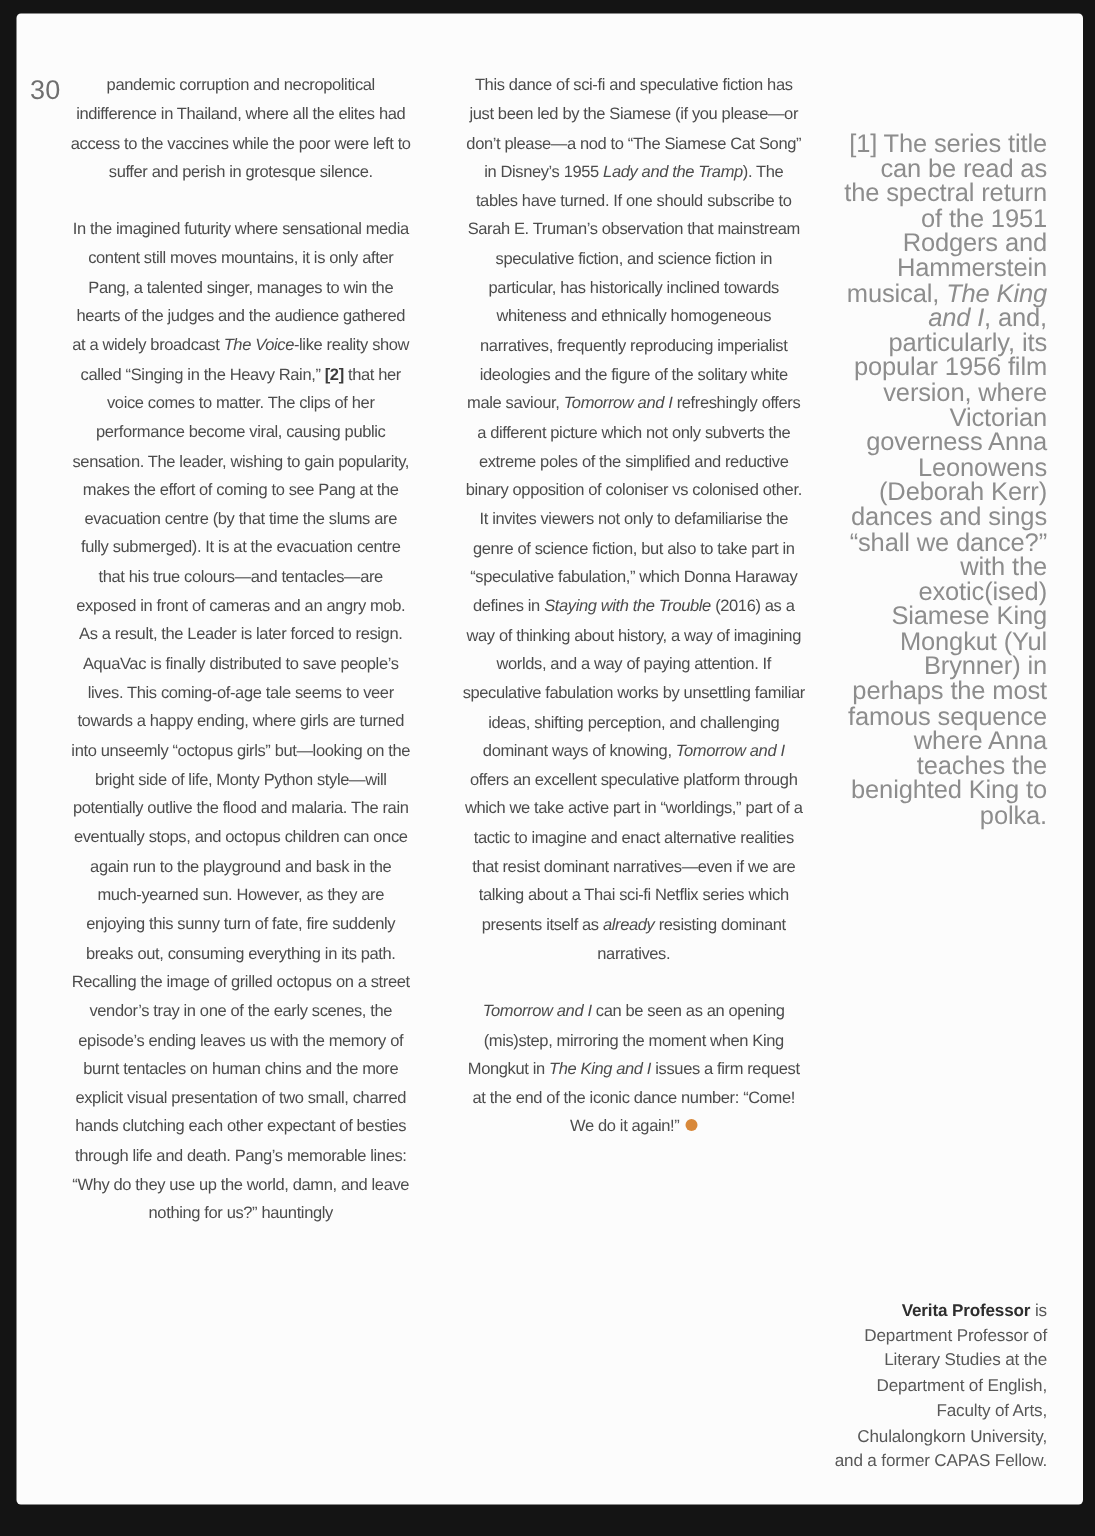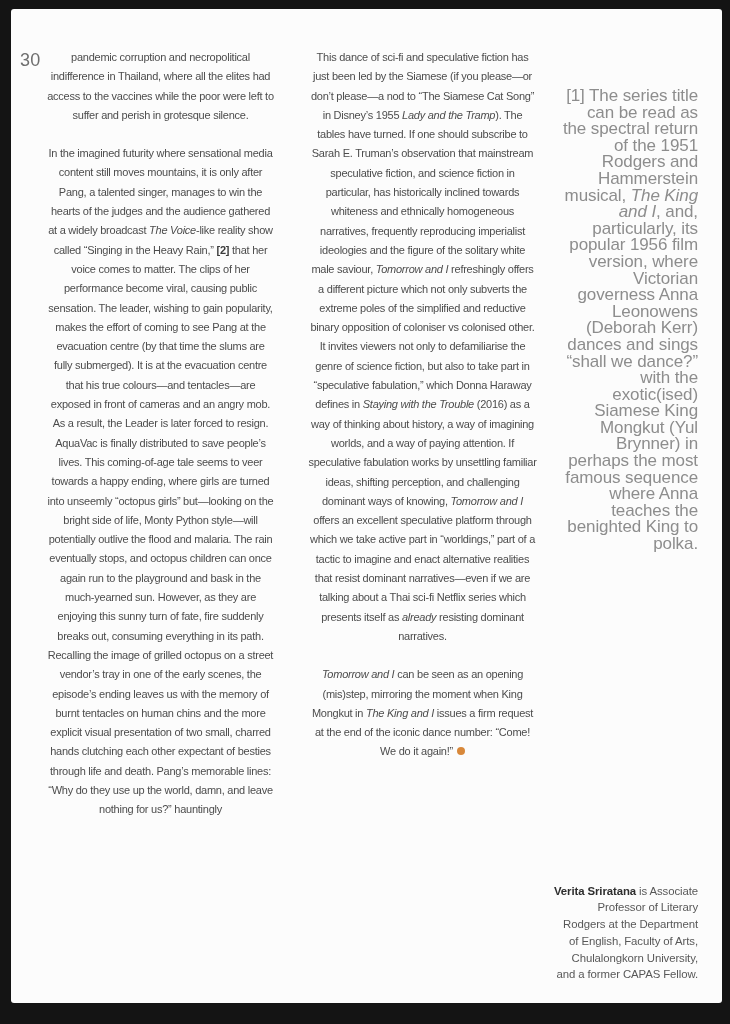--- a/index.html
+++ b/index.html
@@ -101,16 +101,16 @@
 
     <div class="col col-mid">
       <p class="body-para"><span>This dance of sci-fi and speculative fiction has just been led by the Siamese (if you please—or don’t please—a nod to “The Siamese Cat Song” in Disney’s 1955 </span><i>Lady and the Tramp</i><span>). The tables have turned. If one should subscribe to Sarah E. Truman’s observation that mainstream speculative fiction, and science fiction in particular, has historically inclined towards whiteness and ethnically homogeneous narratives, frequently reproducing imperialist ideologies and the figure of the solitary white male saviour, </span><i>Tomorrow and I</i><span> refreshingly offers a different picture which not only subverts the extreme poles of the simplified and reductive binary opposition of coloniser vs colonised other. It invites viewers not only to defamiliarise the genre of science fiction, but also to take part in “speculative fabulation,” which Donna Haraway defines in </span><i>Staying with the Trouble</i><span> (2016) as a way of thinking about history, a way of imagining worlds, and a way of paying attention. If speculative fabulation works by unsettling familiar ideas, shifting perception, and challenging dominant ways of knowing, </span><i>Tomorrow and I</i><span> offers an excellent speculative platform through which we take active part in “worldings,” part of a tactic to imagine and enact alternative realities that resist dominant narratives—even if we are talking about a Thai sci-fi Netflix series which presents itself as </span><i>already</i><span> resisting dominant narratives.</span></p>
       <p class="body-para"><span><i>Tomorrow and I</i><span> can be seen as an opening (mis)step, mirroring the moment when King Mongkut in </span><i>The King and I</i><span> issues a firm request at the end of the iconic dance number: “Come! We do it again!”</span></span><span class="end-dot"></span></p>
     </div>
 
     <div class="col-notes">
       <p><span>[1] The series title can be read as the spectral return of the 1951 Rodgers and Hammerstein musical, </span><i>The King and I</i><span>, and, particularly, its popular 1956 film version, where Victorian governess Anna Leonowens (Deborah Kerr) dances and sings “shall we dance?” with the exotic(ised) Siamese King Mongkut (Yul Brynner) in perhaps the most famous sequence where Anna teaches the benighted King to polka.</span></p>
     </div>
 
-    <div class="bio"><b>Verita Sriratana</b><span> is Associate Professor of Literary Rodgers at the Department of English, Faculty of Arts, Chulalongkorn University, and a former CAPAS Fellow.</span></div>
+    <div class="bio"><b>Verita Professor</b><span> is Department Professor of Literary Studies at the Department of English, Faculty of Arts, Chulalongkorn University, and a former CAPAS Fellow.</span></div>
 
   </div>
 </div>
 
 </body></html>

